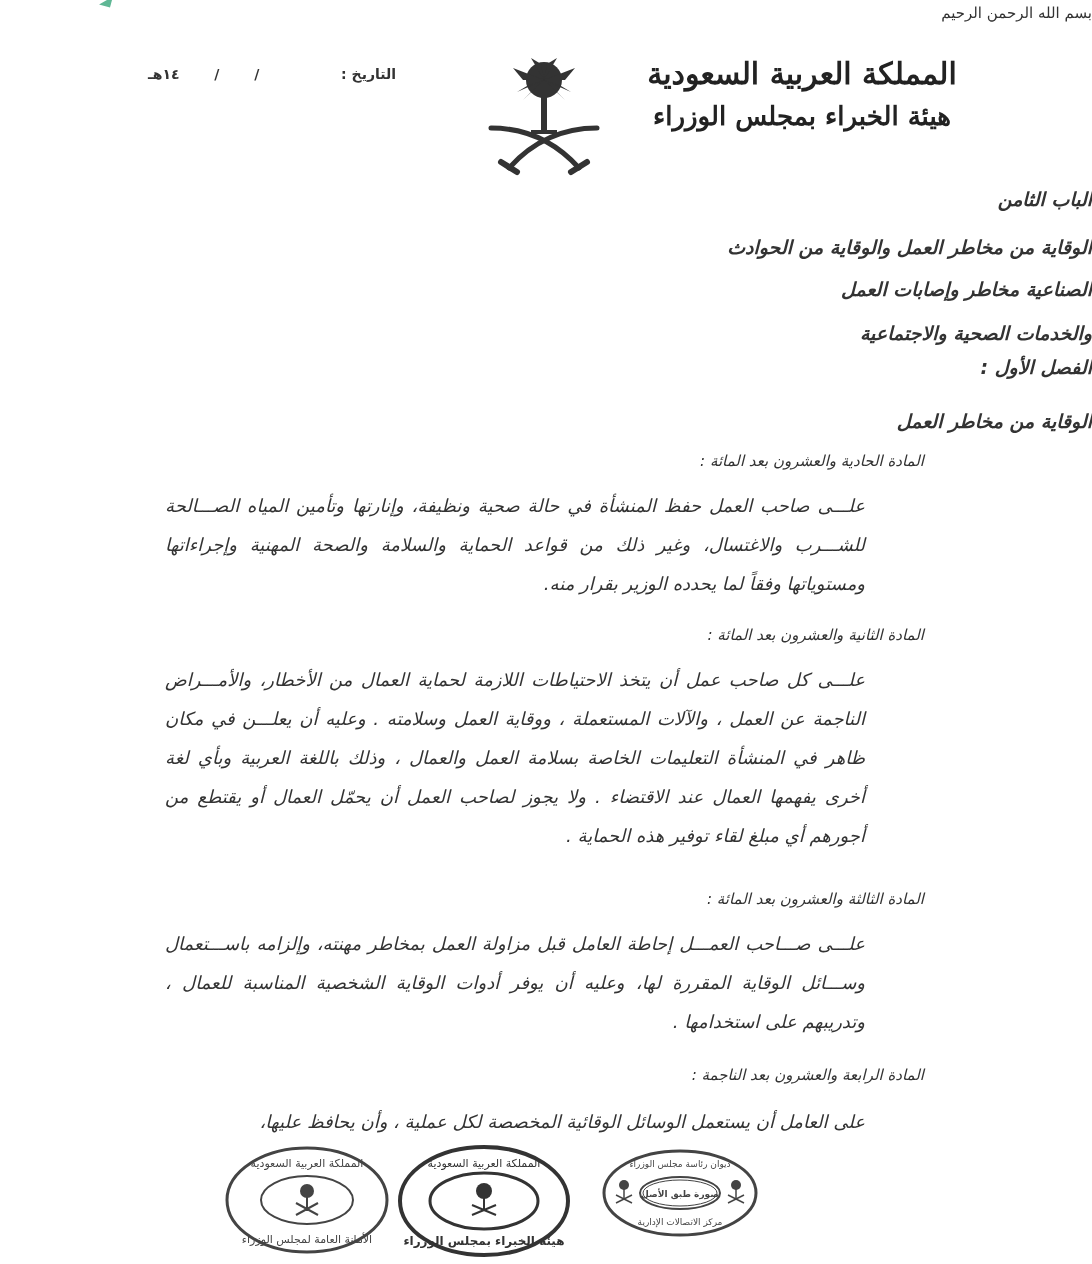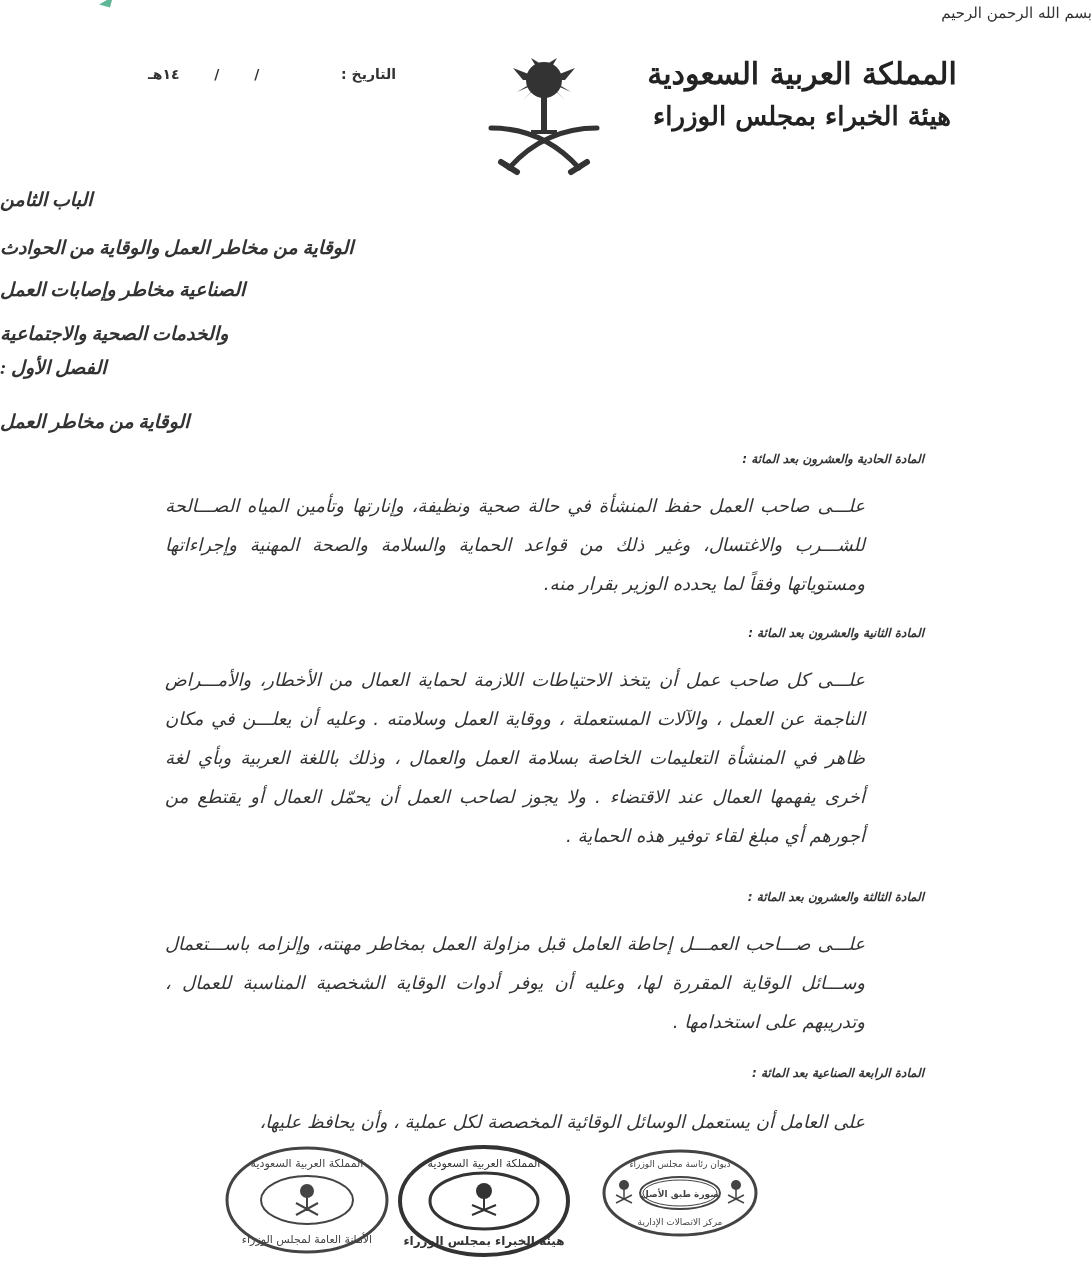--- a/index.html
+++ b/index.html
@@ -22,26 +22,26 @@
   }
   .letterhead-right .l1 { font-size: 30px; font-weight: bold; line-height: 44px; letter-spacing: 1px; }
   .letterhead-right .l2 { font-size: 26px; font-weight: bold; line-height: 40px; }
   .emblem { position: absolute; left: 483px; top: 50px; width: 122px; height: 130px; }
   .ref-block { position: absolute; left: 148px; top: 52px; width: 248px; direction: rtl; font-size: 14px; font-weight: bold; color: #333; }
   .ref-row { display: flex; align-items: center; height: 44px; }
   .ref-row .lbl { width: 72px; text-align: right; }
   .ref-row .line { flex: 1; border-bottom: 1.5px solid #333; margin-top: 6px; }
   .ref-row .date { flex: 1; display: flex; justify-content: space-between; padding-left: 0; }
   .heading {
-    position: absolute; left: 0; width: 1092px; text-align: left; direction: rtl;
-    font-size: 19px; font-weight: bold; font-style: italic; color: #333; font-family: Liberation Serif, serif;
+    position: absolute; left: 0; width: 1092px; text-align: right; direction: rtl;
+    font-size: 19px; font-weight: bold; font-style: italic; color: #333;
   }
   .article-title {
     position: absolute; right: 168px; direction: rtl; text-align: right;
-    font-size: 12px; font-weight: bold; font-style: italic; color: #333;
+    font-size: 15px; font-weight: normal; font-style: italic; color: #333;
   }
   .para {
     position: absolute; left: 165px; width: 762px; direction: rtl; text-align: justify;
     font-size: 18px; font-style: italic; line-height: 39px; color: #333;
   }
   .para .first { padding-right: 62px; }
   .stamps { position: absolute; top: 1145px; left: 222px; width: 540px; height: 110px; }
   .stamp { position: absolute; }
   .stamp svg { overflow: visible; }
 </style>
@@ -109,21 +109,21 @@
 <div class="article-title" style="top:626px">المادة الثانية والعشرون بعد المائة :</div>
 <div class="para" style="top:660px">
   <div class="first">علـــى كل صاحب عمل أن يتخذ الاحتياطات اللازمة لحماية العمال من الأخطار، والأمـــراض الناجمة عن العمل ، والآلات المستعملة ، ووقاية العمل وسلامته . وعليه أن يعلـــن في مكان ظاهر في المنشأة التعليمات الخاصة بسلامة العمل والعمال ، وذلك باللغة العربية وبأي لغة أخرى يفهمها العمال عند الاقتضاء . ولا يجوز لصاحب العمل أن يحمّل العمال أو يقتطع من أجورهم أي مبلغ لقاء توفير هذه الحماية .</div>
 </div>
 
 <div class="article-title" style="top:890px">المادة الثالثة والعشرون بعد المائة :</div>
 <div class="para" style="top:924px">
   <div class="first">علـــى صـــاحب العمـــل إحاطة العامل قبل مزاولة العمل بمخاطر مهنته، وإلزامه باســـتعمال وســـائل الوقاية المقررة لها، وعليه أن يوفر أدوات الوقاية الشخصية المناسبة للعمال ، وتدريبهم على استخدامها .</div>
 </div>
 
-<div class="article-title" style="top:1066px">المادة الرابعة الصناعية بعد المائة :</div>
+<div class="article-title" style="top:1066px">المادة الرابعة والعشرون بعد الناجمة :</div>
 <div class="para" style="top:1102px">
   <div class="first">على العامل أن يستعمل الوسائل الوقائية المخصصة لكل عملية ، وأن يحافظ عليها،</div>
 </div>
 
 <div class="stamps">
 
   <div class="stamp" style="left:0;top:0">
     <svg width="170" height="112">
       <ellipse cx="85" cy="55" rx="80" ry="52" fill="none" stroke="#444" stroke-width="3"></ellipse>
       <ellipse cx="85" cy="55" rx="46" ry="24" fill="none" stroke="#444" stroke-width="2"></ellipse>

